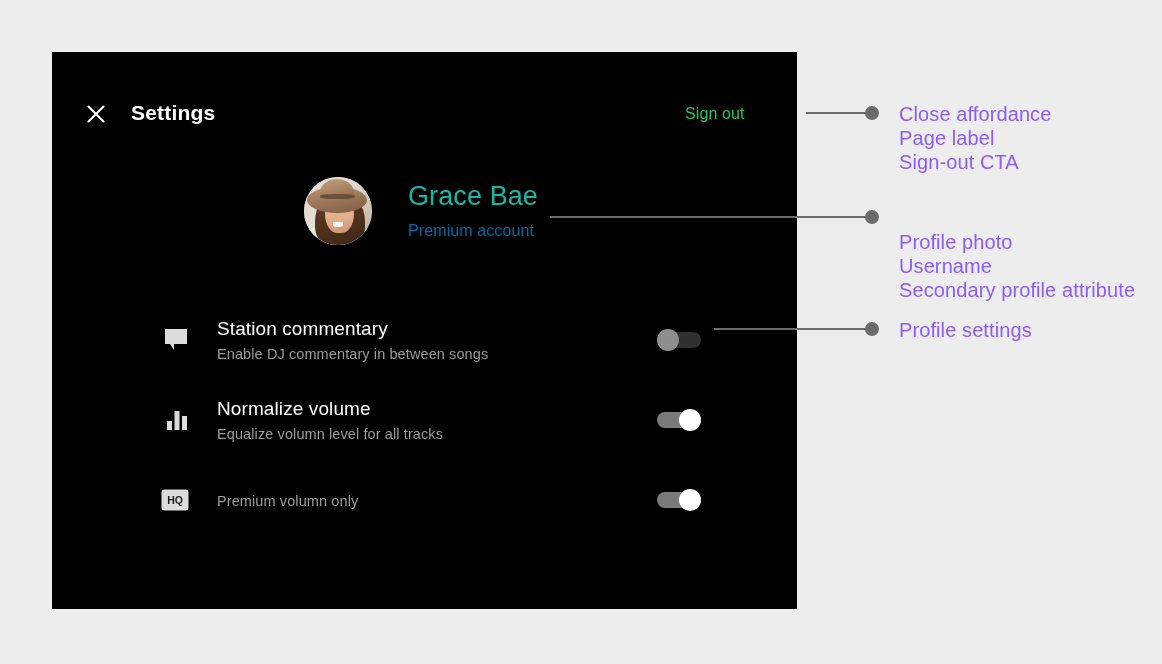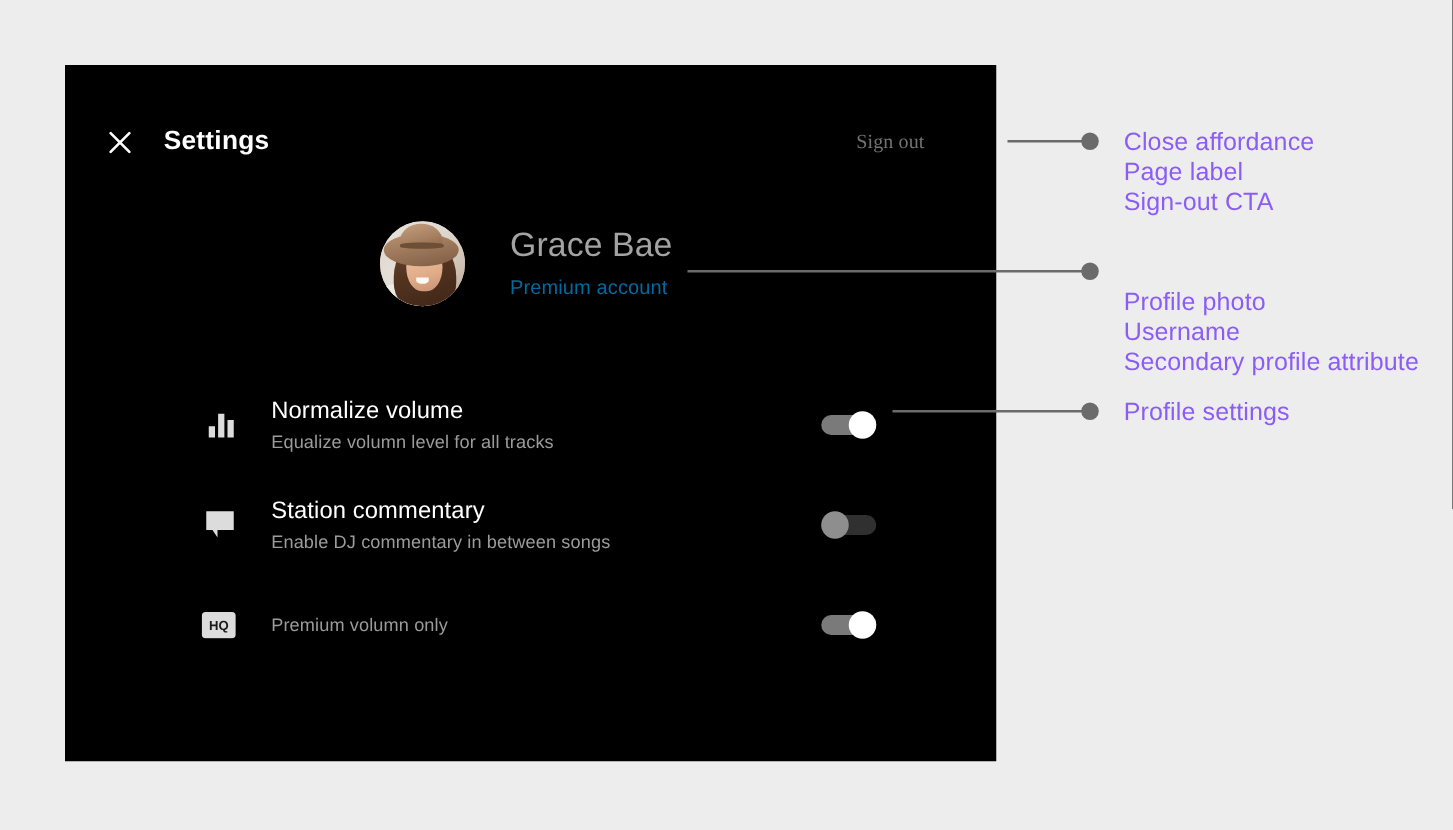--- a/index.html
+++ b/index.html
@@ -54,28 +54,28 @@
     font-weight: bold;
     color: #ffffff;
     letter-spacing: 0.2px;
     line-height: 30px;
   }
   .signout-btn {
     position: absolute;
     left: 633px;
     top: 50px;
     font-size: 16px;
-    color: #737373;
+    color: #22c55e;
     letter-spacing: 0.1px;
     line-height: 24px;
     cursor: pointer;
     background: none;
     border: none;
     padding: 0;
-    font-family: Liberation Serif, serif;
+    font-family: Liberation Sans, sans-serif;
   }
 
   
   .profile {
     position: absolute;
     left: 252px;
     top: 125px;
     display: flex;
     align-items: center;
   }
@@ -161,21 +161,21 @@
     height: 30%;
     border-radius: 50% 50% 0 0;
     background: linear-gradient(160deg, #f3efe9 0%, #ded8cf 100%);
   }
 
   .profile-text {
     margin-left: 36px;
   }
   .profile-name {
     font-size: 27px;
-    color: #a3a3a3;
+    color: #14b8a6;
     line-height: 34px;
     letter-spacing: 0.1px;
   }
   .profile-sub {
     font-size: 16px;
     color: #0369a1;
     line-height: 24px;
     margin-top: 6px;
     letter-spacing: 0.1px;
   }
@@ -311,47 +311,47 @@
     <div class="profile-text">
       <div class="profile-name">Grace Bae</div>
       <div class="profile-sub">Premium account</div>
     </div>
   </div>
 
   <div class="rows">
 
     <div class="row">
       <div class="row-icon">
+        <svg width="26" height="26" viewBox="0 0 26 26" aria-hidden="true">
+          <path d="M2 2 H24 V17 H11 L11 23 L7 17 H2 Z" fill="#dcdcdc"></path>
+        </svg>
+      </div>
+      <div class="row-text">
+        <div class="row-title">Station commentary</div>
+        <div class="row-sub">Enable DJ commentary in between songs</div>
+      </div>
+      <div class="toggle off">
+        <div class="track"></div>
+        <div class="knob"></div>
+      </div>
+    </div>
+
+    <div class="row">
+      <div class="row-icon">
         <svg width="24" height="24" viewBox="0 0 24 24" aria-hidden="true">
           <rect x="2" y="13" width="5" height="9" fill="#dcdcdc"></rect>
           <rect x="9.5" y="3" width="5" height="19" fill="#dcdcdc"></rect>
           <rect x="17" y="8" width="5" height="14" fill="#dcdcdc"></rect>
         </svg>
       </div>
       <div class="row-text">
         <div class="row-title">Normalize volume</div>
         <div class="row-sub">Equalize volumn level for all tracks</div>
       </div>
       <div class="toggle on">
-        <div class="track"></div>
-        <div class="knob"></div>
-      </div>
-    </div>
-
-    <div class="row">
-      <div class="row-icon">
-        <svg width="26" height="26" viewBox="0 0 26 26" aria-hidden="true">
-          <path d="M2 2 H24 V17 H11 L11 23 L7 17 H2 Z" fill="#dcdcdc"></path>
-        </svg>
-      </div>
-      <div class="row-text">
-        <div class="row-title">Station commentary</div>
-        <div class="row-sub">Enable DJ commentary in between songs</div>
-      </div>
-      <div class="toggle off">
         <div class="track"></div>
         <div class="knob"></div>
       </div>
     </div>
 
     <div class="row">
       <div class="row-icon">
         <svg width="28" height="22" viewBox="0 0 28 22" aria-hidden="true">
           <rect x="0.5" y="0.5" width="27" height="21" rx="3" fill="#dcdcdc"></rect>
           <text x="14" y="15.4" text-anchor="middle" font-family="Liberation Sans, sans-serif" font-size="10.5" font-weight="bold" fill="#1a1a1a">HQ</text>

